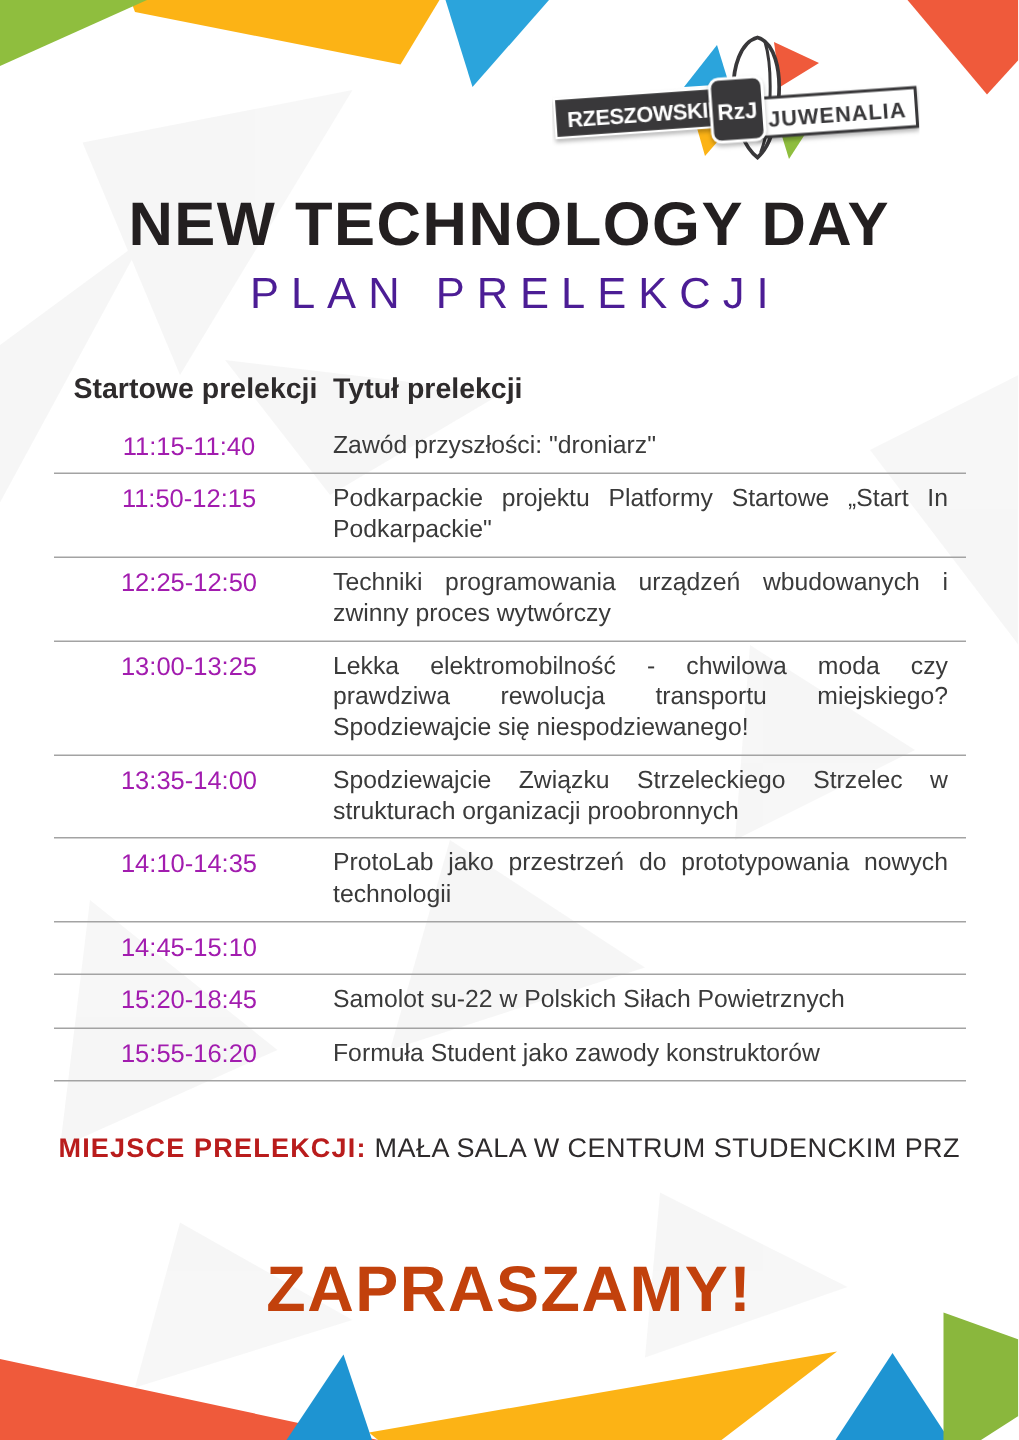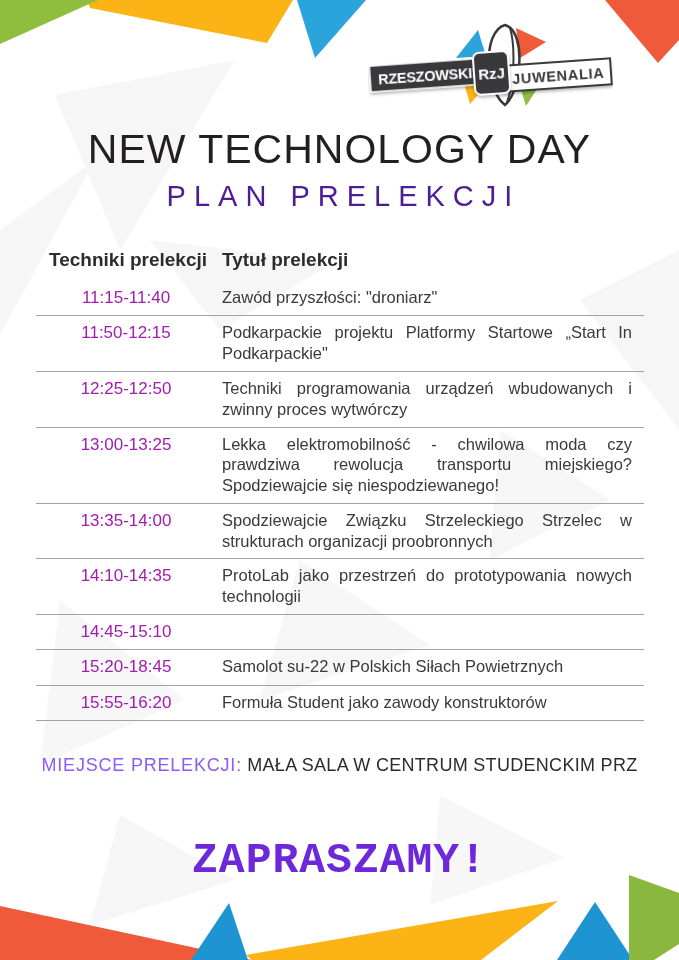--- a/index.html
+++ b/index.html
@@ -8,21 +8,21 @@
     font-family:"Liberation Sans","DejaVu Sans",sans-serif;color:#3a3a3a;
   }
   .bg{position:absolute;left:0;top:0;width:679px;height:960px;display:block;}
   
   .logo{position:absolute;left:368px;top:22px;width:245px;height:86px;}
   .logo svg{display:block;}
   .banner-shadow{filter:drop-shadow(0 2px 1.5px rgba(0,0,0,.28));}
   
   .title{
     position:absolute;top:126px;left:0;width:100%;margin:0;text-align:center;
-    font-size:41px;font-weight:400;letter-spacing:1px;color:#231f20;
+    font-size:41px;font-weight:700;letter-spacing:1px;color:#231f20;
   }
   .subtitle{
     position:absolute;top:180px;left:0;width:100%;text-align:center;
     font-size:29px;font-weight:400;letter-spacing:8px;text-indent:8px;color:#4c1d95;
   }
   
   .table{position:absolute;left:36px;top:247px;width:608px;}
   .trow{display:grid;grid-template-columns:180px 1fr;column-gap:6px;}
   .thead{margin-bottom:4px;}
   .thead .h{font-size:19px;font-weight:700;color:#2e2b2c;padding:2px 0 6px 0;}
@@ -30,24 +30,24 @@
   .thead .h.title-h{padding-right:12px;}
   .drow{border-bottom:1.5px solid #a3a3a3;}
   .cell{padding:6px 0 7px 0;font-size:16.5px;line-height:1.26;}
   .cell.time{text-align:center;font-size:17px;color:#a21caf;}
   .cell.ttl{text-align:justify;padding-right:12px;color:#3a3a3a;}
   
   .place{
     position:absolute;top:755px;left:0;width:100%;text-align:center;
     font-size:18px;letter-spacing:.3px;color:#2e2b2c;
   }
-  .place .lbl{font-weight:400;letter-spacing:.8px;color:#8b5cf6;}
+  .place .lbl{font-weight:700;letter-spacing:.8px;color:#b91c1c;}
   .closing{
     position:absolute;top:836px;left:0;width:100%;text-align:center;
-    font-size:43px;font-weight:800;letter-spacing:1px;color:#6d28d9;font-family:Liberation Mono, monospace;
+    font-size:43px;font-weight:800;letter-spacing:1px;color:#c2410c;
   }
 </style>
 </head>
 <body>
 
 <div class="page">
 
   <svg class="bg" viewBox="0 0 679 960" aria-hidden="true">
 
     <g opacity="0.65">
@@ -102,21 +102,21 @@
         <text x="123.5" y="57" font-size="15" font-weight="bold" text-anchor="middle" fill="#ffffff">RzJ</text>
       </g>
     </svg>
   </div>
 
   <h1 class="title">NEW TECHNOLOGY DAY</h1>
   <div class="subtitle">PLAN PRELEKCJI</div>
 
   <div class="table">
     <div class="trow thead">
-      <div class="h time-h">Techniki prelekcji</div>
+      <div class="h time-h">Startowe prelekcji</div>
       <div class="h title-h">Tytuł prelekcji</div>
     </div>
 
     <div class="trow drow">
       <div class="cell time">11:15-11:40</div>
       <div class="cell ttl">Zawód przyszłości: "droniarz"</div>
     </div>
     <div class="trow drow">
       <div class="cell time">11:50-12:15</div>
       <div class="cell ttl">Podkarpackie projektu Platformy Startowe „Start In Podkarpackie"</div>

